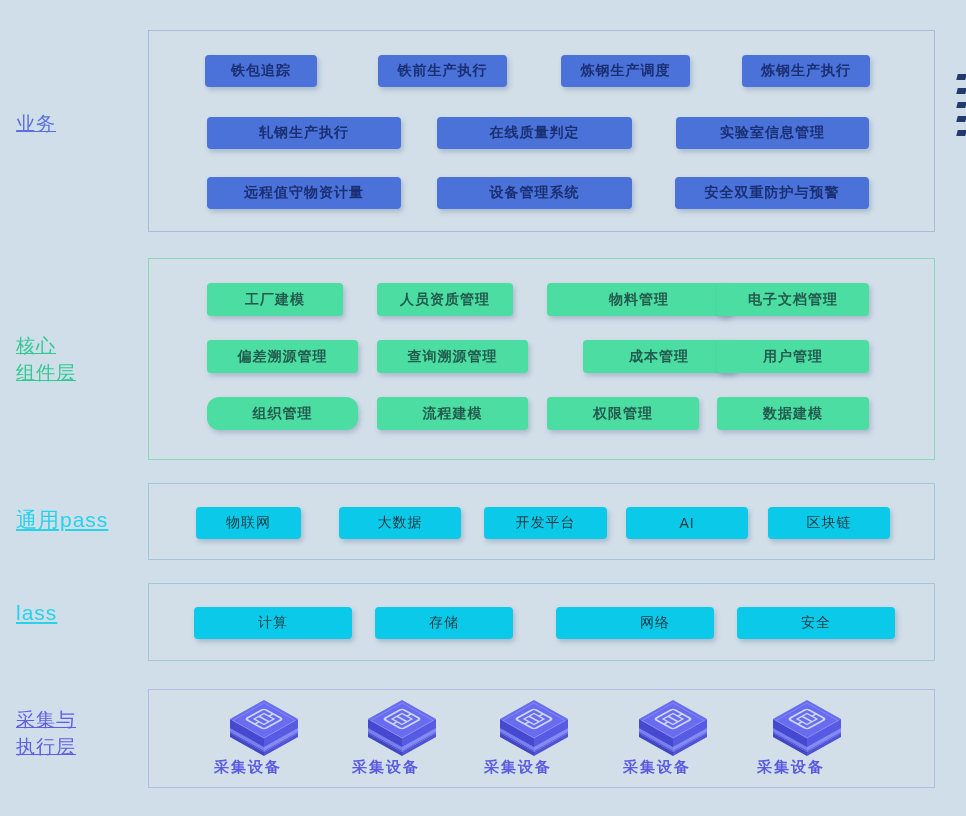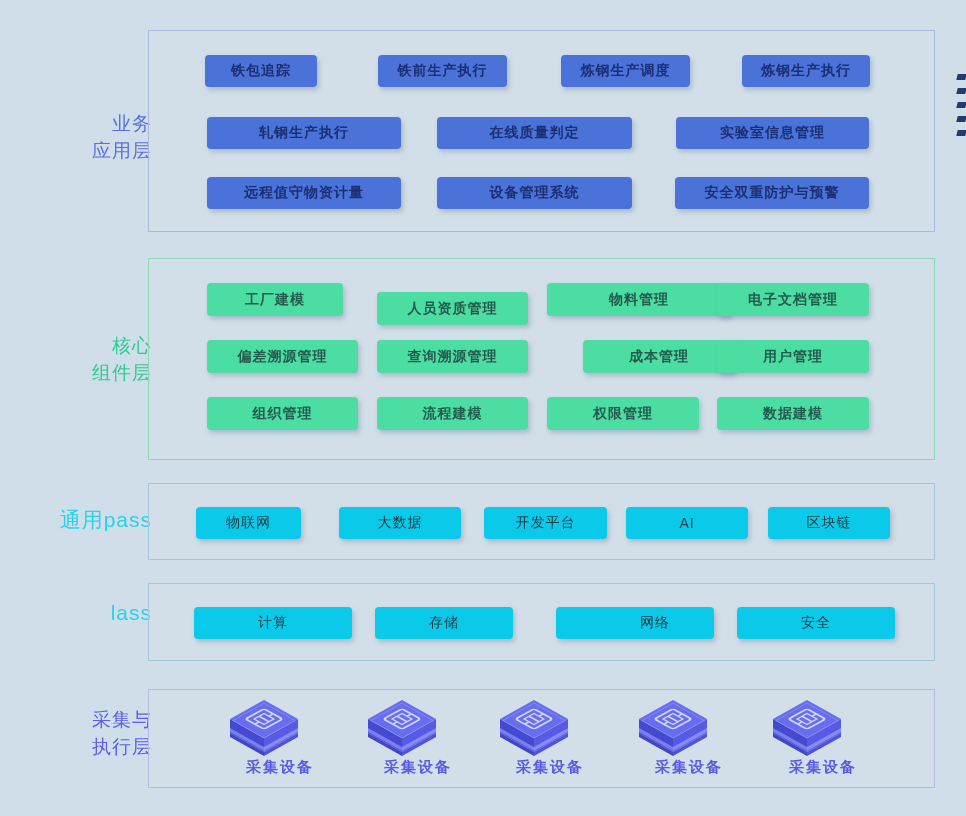--- a/index.html
+++ b/index.html
@@ -13,22 +13,22 @@
 
   
   .panel { position:absolute; left:148px; width:787px; background:rgba(214,227,236,0.35); }
   .p1 { top:30px;  height:202px; border:1px solid #a9bade; }
   .p2 { top:258px; height:202px; border:1px solid #8bd9b6; }
   .p3 { top:483px; height:77px;  border:1px solid #a2c6da; }
   .p4 { top:583px; height:78px;  border:1px solid #a2c6da; }
   .p5 { top:689px; height:99px;  border:1px solid #b6bae5; }
 
   
-  .side-label { position:absolute; left:4px; width:148px; text-align:right;
-                font-size:19px; font-weight:500; line-height:27px; letter-spacing:1px; }
+  .side-label { position:absolute; left:16px; width:148px; text-align:left;
+                font-size:19px; font-weight:500; line-height:27px; letter-spacing:1px;text-decoration:underline; }
   .sl-business { top:110px; color:#5b6ee0; }
   .sl-core     { top:332px; color:#2fca91; }
   .sl-paas     { top:506px; color:#28d2ea; font-size:21px; }
   .sl-iaas     { top:599px; color:#28d2ea; font-size:21px; }
   .sl-devices  { top:706px; color:#5f5ce8; }
 
   
   .btn { position:absolute; height:32px; display:flex; align-items:center; justify-content:center;
          border-radius:4px; font-size:14px; font-weight:600; letter-spacing:1px;
          box-shadow:2px 3px 5px rgba(70,90,130,0.28); cursor:default; white-space:nowrap; }
@@ -38,56 +38,55 @@
 
   
   #ba1 {left:205px;top:55px;width:112px;}  #ba2 {left:378px;top:55px;width:129px;}
   #ba3 {left:561px;top:55px;width:129px;}  #ba4 {left:742px;top:55px;width:128px;}
   #ba5 {left:207px;top:117px;width:194px;} #ba6 {left:437px;top:117px;width:195px;}
   #ba7 {left:676px;top:117px;width:193px;}
   #ba8 {left:207px;top:177px;width:194px;} #ba9 {left:437px;top:177px;width:195px;}
   #ba10{left:675px;top:177px;width:194px;}
 
   
-  #bc1 {left:207px;top:283px;width:136px;} #bc2 {left:377px;top:292px;width:151px;}
+  #bc1 {left:207px;top:283px;width:136px;} #bc2 {left:377px;top:283px;width:136px;}
   #bc3 {left:547px;top:283px;width:184px;} #bc4 {left:717px;top:283px;width:152px;}
   #bc5 {left:207px;top:340px;width:151px;} #bc6 {left:377px;top:340px;width:151px;}
   #bc7 {left:547px;top:340px;width:152px;margin-left:36px;} #bc8 {left:717px;top:340px;width:152px;}
-  #bc9 {left:207px;top:397px;width:151px;} #bc10{left:377px;top:397px;width:151px;}
+  #bc9 {left:207px;top:397px;width:151px;border-radius:12px;} #bc10{left:377px;top:397px;width:151px;}
   #bc11{left:547px;top:397px;width:152px;} #bc12{left:717px;top:397px;width:152px;}
 
   
   #bp1 {left:196px;top:507px;width:105px;} #bp2 {left:339px;top:507px;width:122px;}
   #bp3 {left:484px;top:507px;width:123px;} #bp4 {left:626px;top:507px;width:122px;}
   #bp5 {left:768px;top:507px;width:122px;}
 
   
   #bi1 {left:194px;top:607px;width:158px;} #bi2 {left:375px;top:607px;width:138px;}
   #bi3 {left:556px;top:607px;width:158px;padding-left:40px;} #bi4 {left:737px;top:607px;width:158px;}
 
   
   .cube { position:absolute; top:697px; width:74px; height:62px; }
   #cube1{left:227px;} #cube2{left:365px;} #cube3{left:497px;} #cube4{left:636px;} #cube5{left:770px;}
-  .dev-label { position:absolute; top:758px; width:100px; text-align:right;
+  .dev-label { position:absolute; top:758px; width:100px; text-align:left;
                font-size:15px; font-weight:700; letter-spacing:2px; color:#5c5ce2; }
   #dl1{left:214px;} #dl2{left:352px;} #dl3{left:484px;} #dl4{left:623px;} #dl5{left:757px;}
 
   
   .edge-mark { position:absolute; left:957px; width:9px; height:6px; background:#223a6e;
                transform:skewX(-14deg); }
   #em1{top:74px;} #em2{top:88px;} #em3{top:102px;} #em4{top:116px;} #em5{top:130px;}
 </style>
 </head>
 <body>
 
 <div id="stage">
 
   <div class="side-label sl-business">
     <div>业务</div>
-    <div>应用层</div>
   </div>
   <div class="side-label sl-core">
     <div>核心</div>
     <div>组件层</div>
   </div>
   <div class="side-label sl-paas">通用pass</div>
   <div class="side-label sl-iaas">lass</div>
   <div class="side-label sl-devices">
     <div>采集与</div>
     <div>执行层</div>

